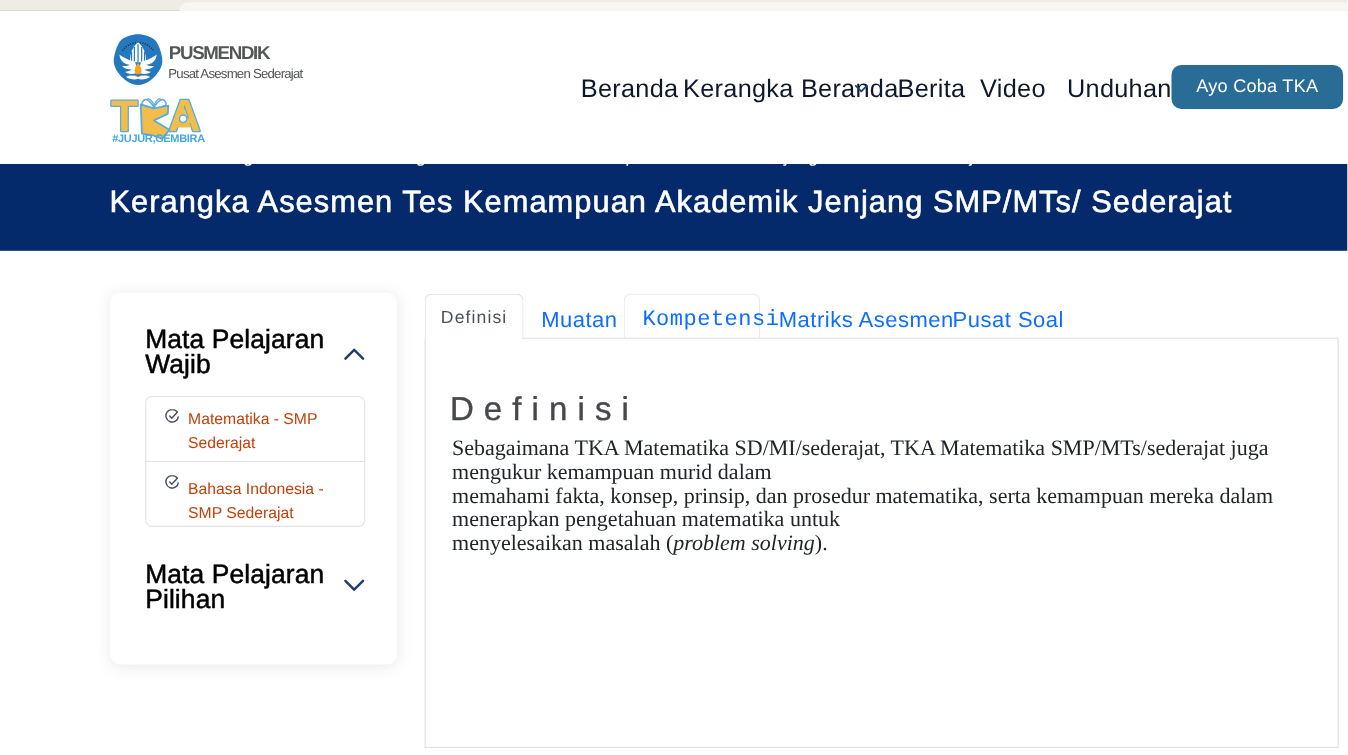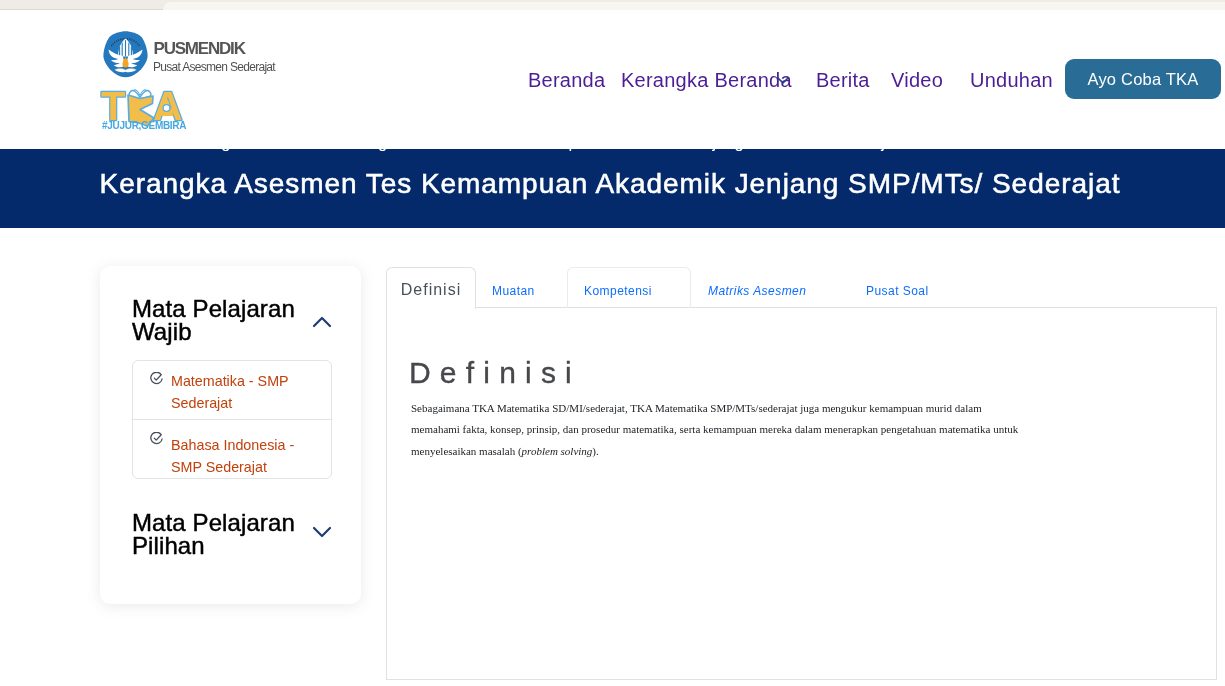--- a/index.html
+++ b/index.html
@@ -9,44 +9,44 @@
   
   .chrome { left:0; top:0; width:1225px; height:10px; background:#eeece5; border-bottom:1px solid #dbd8d0; z-index:6; }
   .chrome-tab { left:163px; top:2px; width:1062px; height:8px; background:#f8f6f1; border-radius:8px 0 0 0; z-index:7; }
 
   
   .header { left:0; top:10px; width:1225px; height:139px; background:#fff; z-index:5; }
 
   .pusmendik { left:153.5px; top:40.5px; font-size:17px; font-weight:bold; color:#545557; letter-spacing:-1.2px; line-height:16px; z-index:7;text-align:center; }
   .pusmendik-sub { left:153px; top:59.5px; font-size:12px; color:#515254; letter-spacing:-0.7px; line-height:14px; z-index:7; }
 
-  .navlink { top:69px; font-size:20px; color:#4c1d95; letter-spacing:0.25px; line-height:22px; white-space:nowrap; z-index:7; }
+  .navlink { top:69px; font-size:23px; color:#0f172a; letter-spacing:0.25px; line-height:22px; white-space:nowrap; z-index:7; }
   .btn-tka { left:1065px; top:59px; width:156px; height:40px; background:#296d97; border-radius:9px; color:#fff; font-size:16.5px; text-align:center; line-height:40px; letter-spacing:0.2px; z-index:7; }
 
   
   .band { left:0; top:149px; width:1225px; height:79px; background:#042a6c; z-index:1; }
   .crumb { left:101px; top:134px; font-size:16.5px; line-height:16.5px; color:#ffffff; z-index:2; white-space:nowrap; }
   .band-title { left:99.5px; top:168.5px; font-size:28px; font-weight:normal; -webkit-text-stroke:0.55px #fff; color:#ffffff; letter-spacing:0.95px; line-height:30px; z-index:3; white-space:nowrap; }
 
   
   .card { left:100px; top:266px; width:261px; height:338px; background:#fff; border-radius:10px; box-shadow:0 2px 14px rgba(125,125,140,0.16); z-index:2; }
   .sb-h { font-size:24px; font-weight:normal; -webkit-text-stroke:0.45px currentColor; color:#000000; line-height:23.2px; letter-spacing:0.1px; }
   .sb-box { left:132px; top:360px; width:200px; height:119px; border:1px solid #e3e3e3; border-radius:6px; z-index:3; }
   .sb-div { left:132px; top:419px; width:200px; height:1px; background:#e3e3e3; z-index:3; }
   .sb-item { font-size:14.3px; color:#c2410c; line-height:21.5px; z-index:3; }
   .chev { z-index:3; }
 
   
   .pane { left:386px; top:307px; width:831px; height:373px; border:1px solid #dee2e6; background:#fff; z-index:2; }
   .tab-active { left:386px; top:267px; width:90px; height:42px; background:#fff; border:1px solid #dee2e6; border-bottom:none; border-radius:6px 6px 0 0; z-index:3; color:#495057; font-size:16px; letter-spacing:1.0px; text-align:center; line-height:44px; }
   .tab-hover { left:567px; top:267px; width:124px; height:41px; border:1px solid #e9ecef; border-bottom:none; border-radius:6px 6px 0 0; z-index:3; }
-  .tab-link { top:279px; font-size:12px; color:#0d6efd; letter-spacing:0.45px; line-height:24px; z-index:4; white-space:nowrap; }
+  .tab-link { top:279px; font-size:20px; color:#0d6efd; letter-spacing:0.45px; line-height:24px; z-index:4; white-space:nowrap; }
 
   .def-h { left:409px; top:353px; font-size:30px; color:#46484b; -webkit-text-stroke:0.35px #46484b; letter-spacing:9.2px; line-height:40px; z-index:3; }
-  .def-p { left:411px; top:398px; width:800px; font-family:"Liberation Serif", serif; font-size:11px; color:#212529; line-height:21.4px; z-index:3; }
+  .def-p { left:411px; top:398px; width:800px; font-family:"Liberation Serif", serif; font-size:20px; color:#212529; line-height:21.4px; z-index:3; }
 </style>
 </head>
 <body>
   <div class="abs chrome"></div>
   <div class="abs chrome-tab"></div>
   <div class="abs header"></div>
 
   <svg class="abs" style="left:102px; top:30px; z-index:6;" width="47" height="48" viewBox="0 0 47 48">
     <path d="M23.5 1.2 C28.5 1.2 36.5 3.6 39.3 6.8 C42.6 10.6 45.7 20 45.6 26 C45.5 31.2 40.8 38.6 35.2 42.8 C31.2 45.8 27 47.3 23.5 47.3 C20 47.3 15.8 45.8 11.8 42.8 C6.2 38.6 1.5 31.2 1.4 26 C1.3 20 4.4 10.6 7.7 6.8 C10.5 3.6 18.5 1.2 23.5 1.2 Z" fill="#2478bd"></path>
     <path d="M9.5 16 A17 17 0 0 1 37.5 16" fill="none" stroke="#26303e" stroke-width="1.5" stroke-dasharray="0.9 1.35"></path>
@@ -113,18 +113,18 @@
   <div class="abs sb-item" style="left:171px; top:435px;">Bahasa Indonesia -<br>SMP Sederajat</div>
   <div class="abs sb-h" style="left:132px; top:510.5px; z-index:3;">Mata Pelajaran<br>Pilihan</div>
   <svg class="abs chev" style="left:312px; top:526px;" width="20" height="12" viewBox="0 0 20 12">
     <path d="M2 2 L10 10 L18 2" fill="none" stroke="#1d3c78" stroke-width="2.2" stroke-linecap="round" stroke-linejoin="round"></path>
   </svg>
 
   <div class="abs pane"></div>
   <div class="abs tab-active">Definisi</div>
   <div class="abs tab-link" style="left:492px;">Muatan</div>
   <div class="abs tab-hover"></div>
-  <div class="abs tab-link" style="left:584px;">Kompetensi</div>
-  <div class="abs tab-link" style="left:708px;font-style:italic;">Matriks Asesmen</div>
+  <div class="abs tab-link" style="left:584px;font-family:Liberation Mono, monospace;">Kompetensi</div>
+  <div class="abs tab-link" style="left:708px;">Matriks Asesmen</div>
   <div class="abs tab-link" style="left:866px;">Pusat Soal</div>
 
   <div class="abs def-h">Definisi</div>
   <div class="abs def-p">Sebagaimana TKA Matematika SD/MI/sederajat, TKA Matematika SMP/MTs/sederajat juga mengukur kemampuan murid dalam<br>memahami fakta, konsep, prinsip, dan prosedur matematika, serta kemampuan mereka dalam menerapkan pengetahuan matematika untuk<br>menyelesaikan masalah (<i>problem solving</i>).</div>
 
 </body></html>

